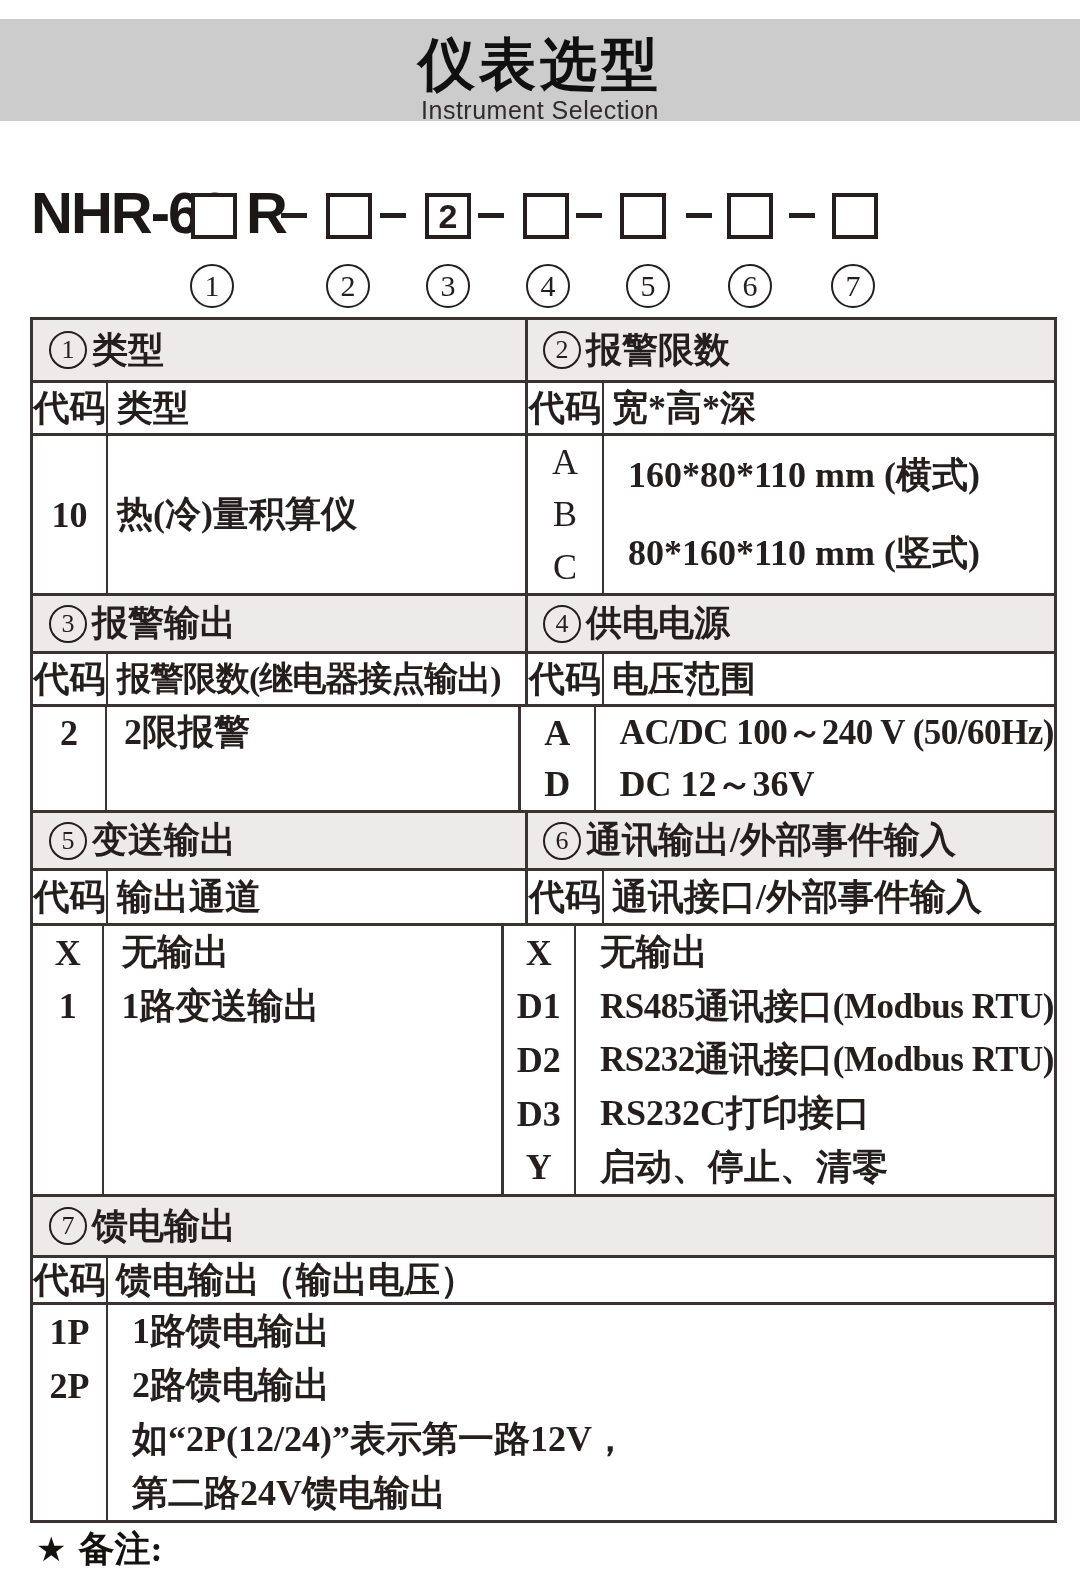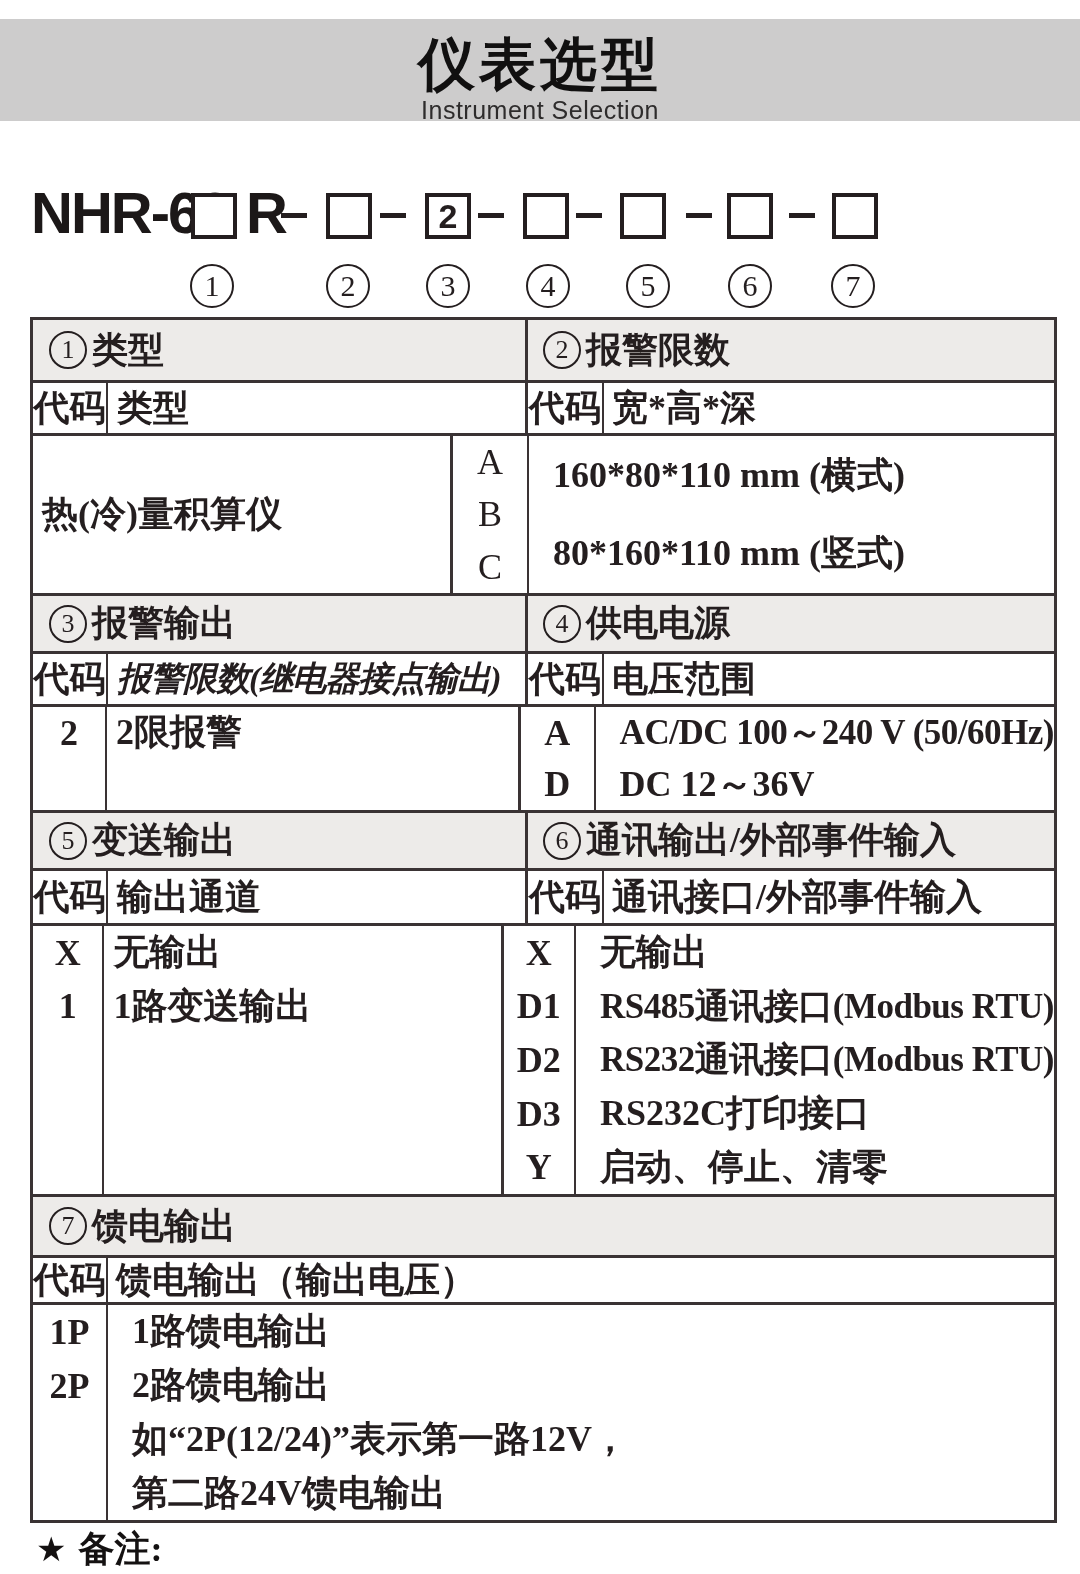--- a/index.html
+++ b/index.html
@@ -58,31 +58,31 @@
   .half-l{width:495px;border-right:3px solid #3a3334;padding-left:16px;align-items:center;}
   .half-r{flex:1;padding-left:15px;align-items:center;}
   .full{flex:1;padding-left:16px;align-items:center;}
   .code{width:75px;border-right:2px solid #3a3334;align-items:center;justify-content:center;}
   .ldesc{width:420px;border-right:3px solid #3a3334;padding-left:9px;align-items:center;}
   .rcode{width:76px;border-right:2px solid #3a3334;align-items:center;justify-content:center;}
   .rdesc{flex:1;padding-left:8px;align-items:center;}
   .stack{flex-direction:column;justify-content:space-around;align-items:stretch;padding-left:0;}
   .stack .ln{flex:1;display:flex;align-items:center;}
   .stack.codecol .ln{justify-content:center;}
-  .stack.desccol .ln{padding-left:9px;}
+  .stack.desccol .ln{padding-left:17px;}
   .stack.rdesccol .ln{padding-left:24px;}
   .shc{ 
     display:inline-flex;flex:none;width:38px;height:38px;box-sizing:border-box;
     border:2.5px solid #241e1f;border-radius:50%;
     align-items:center;justify-content:center;
     font-size:26px;font-weight:400;margin-right:5px;
   }
   .reg{font-weight:400;}
   .fs35{font-size:35px;white-space:nowrap;letter-spacing:-0.5px;font-family:Liberation Serif, serif;}
-  .fs34{font-size:34px;white-space:nowrap;letter-spacing:-1px;font-style:italic;}
+  .fs34{font-size:34px;white-space:nowrap;letter-spacing:-1px;}
   .h-sec12{height:63px;}
   .h-colh12{height:53px;}
   .h-d12{height:160px;}
   .h-sec34{height:58px;}
   .h-colh34{height:53px;}
   .h-d34{height:106px;}
   .h-sec56{height:58px;}
   .h-colh56{height:55px;}
   .h-d56{height:271px;}
   .h-sec7{height:61px;}
@@ -144,20 +144,21 @@
   </div>
 
   <div class="trow h-colh12">
     <div class="c code">代码</div>
     <div class="c ldesc">类型</div>
     <div class="c rcode">代码</div>
     <div class="c rdesc">宽*高*深</div>
   </div>
 
   <div class="trow h-d12">
+    <div class="c code">10</div>
     <div class="c ldesc">热(冷)量积算仪</div>
     <div class="c rcode stack codecol">
       <div class="ln reg">A</div>
       <div class="ln reg">B</div>
       <div class="ln reg">C</div>
     </div>
     <div class="c rdesc stack rdesccol">
       <div class="ln">160*80*110 mm (横式)</div>
       <div class="ln">80*160*110 mm (竖式)</div>
     </div>

